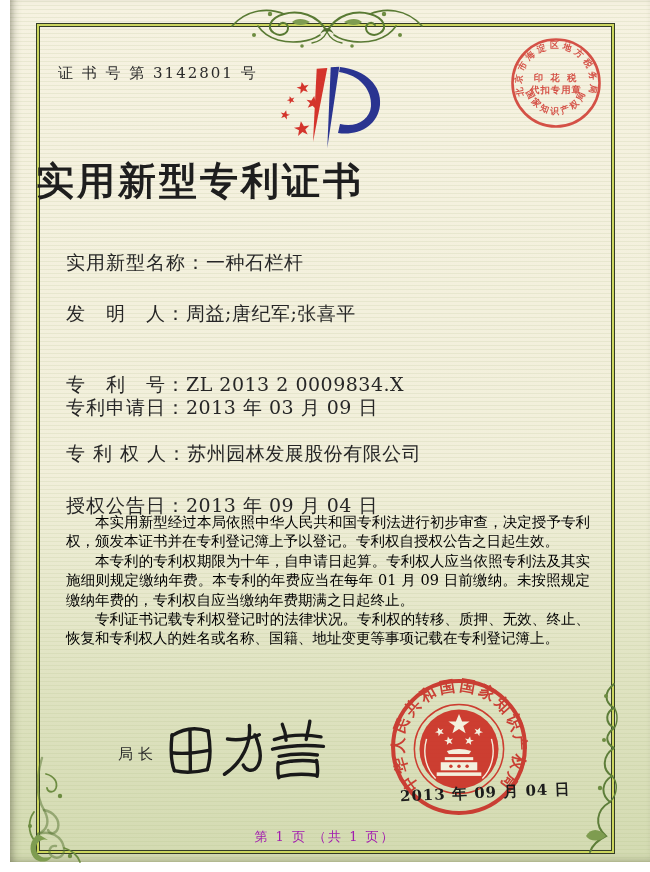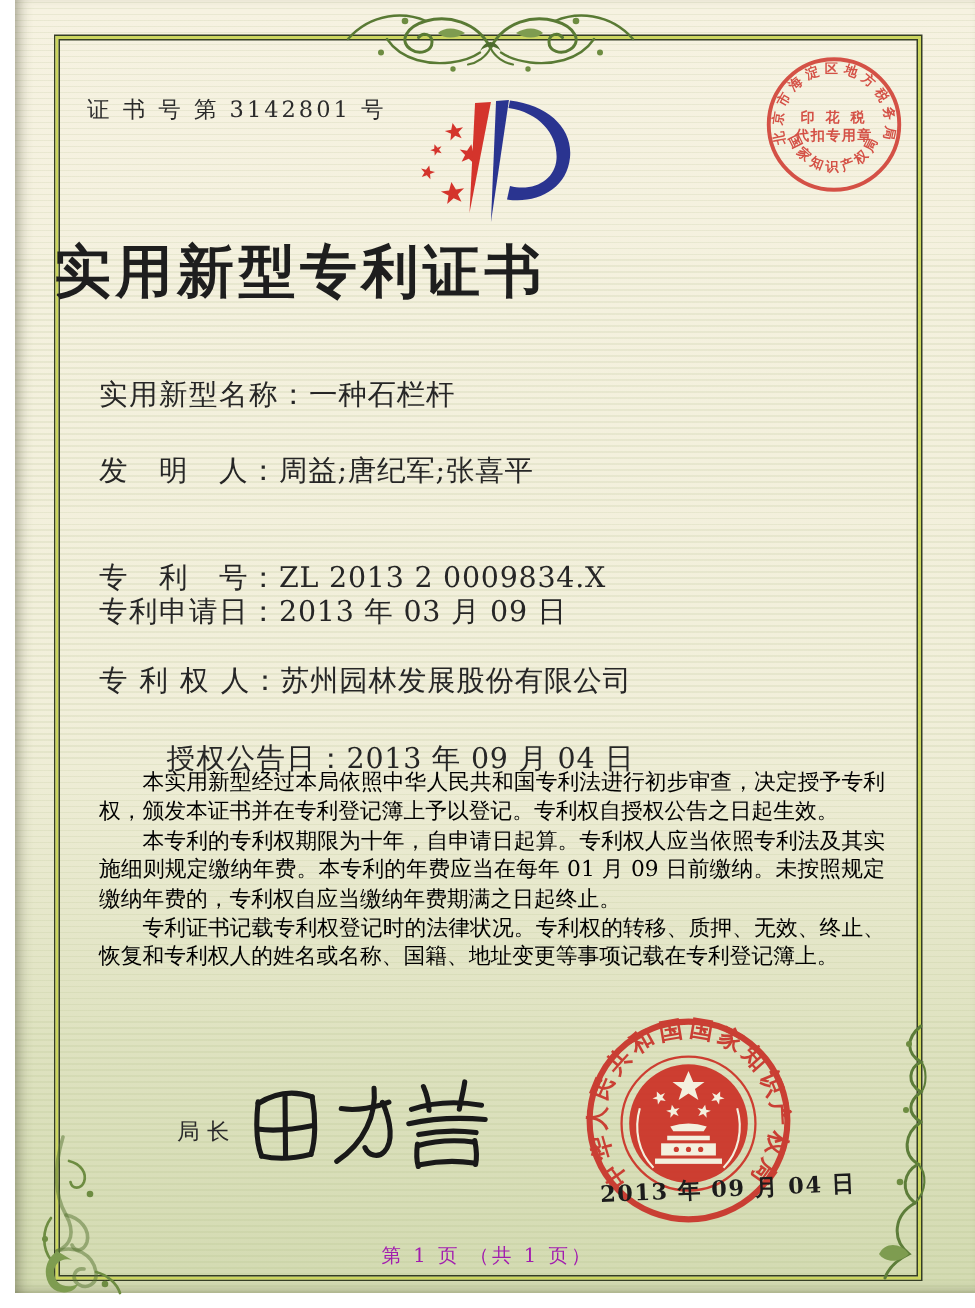--- a/index.html
+++ b/index.html
@@ -96,21 +96,21 @@
   </div>
   <div class="abs field" style="top:348px;margin-top:24px;">
     <span class="lb">专　利　号：</span><span>ZL 2013 2 0009834.X</span>
   </div>
   <div class="abs field" style="top:395px;">
     <span class="lb">专利申请日：</span><span>2013 年 03 月 09 日</span>
   </div>
   <div class="abs field" style="top:441px;">
     <span class="lb">专 利 权 人：</span><span>苏州园林发展股份有限公司</span>
   </div>
-  <div class="abs field" style="top:493px;margin-left:45px;">
+  <div class="abs field" style="top:493px;">
     <span class="lb">授权公告日：</span><span>2013 年 09 月 04 日</span>
   </div>
 
   <div class="abs paras">
     <p>本实用新型经过本局依照中华人民共和国专利法进行初步审查，决定授予专利权，颁发本证书并在专利登记簿上予以登记。专利权自授权公告之日起生效。</p>
     <p>本专利的专利权期限为十年，自申请日起算。专利权人应当依照专利法及其实施细则规定缴纳年费。本专利的年费应当在每年 01 月 09 日前缴纳。未按照规定缴纳年费的，专利权自应当缴纳年费期满之日起终止。</p>
     <p>专利证书记载专利权登记时的法律状况。专利权的转移、质押、无效、终止、恢复和专利权人的姓名或名称、国籍、地址变更等事项记载在专利登记簿上。</p>
   </div>
 
   <div class="abs director">局长</div>

